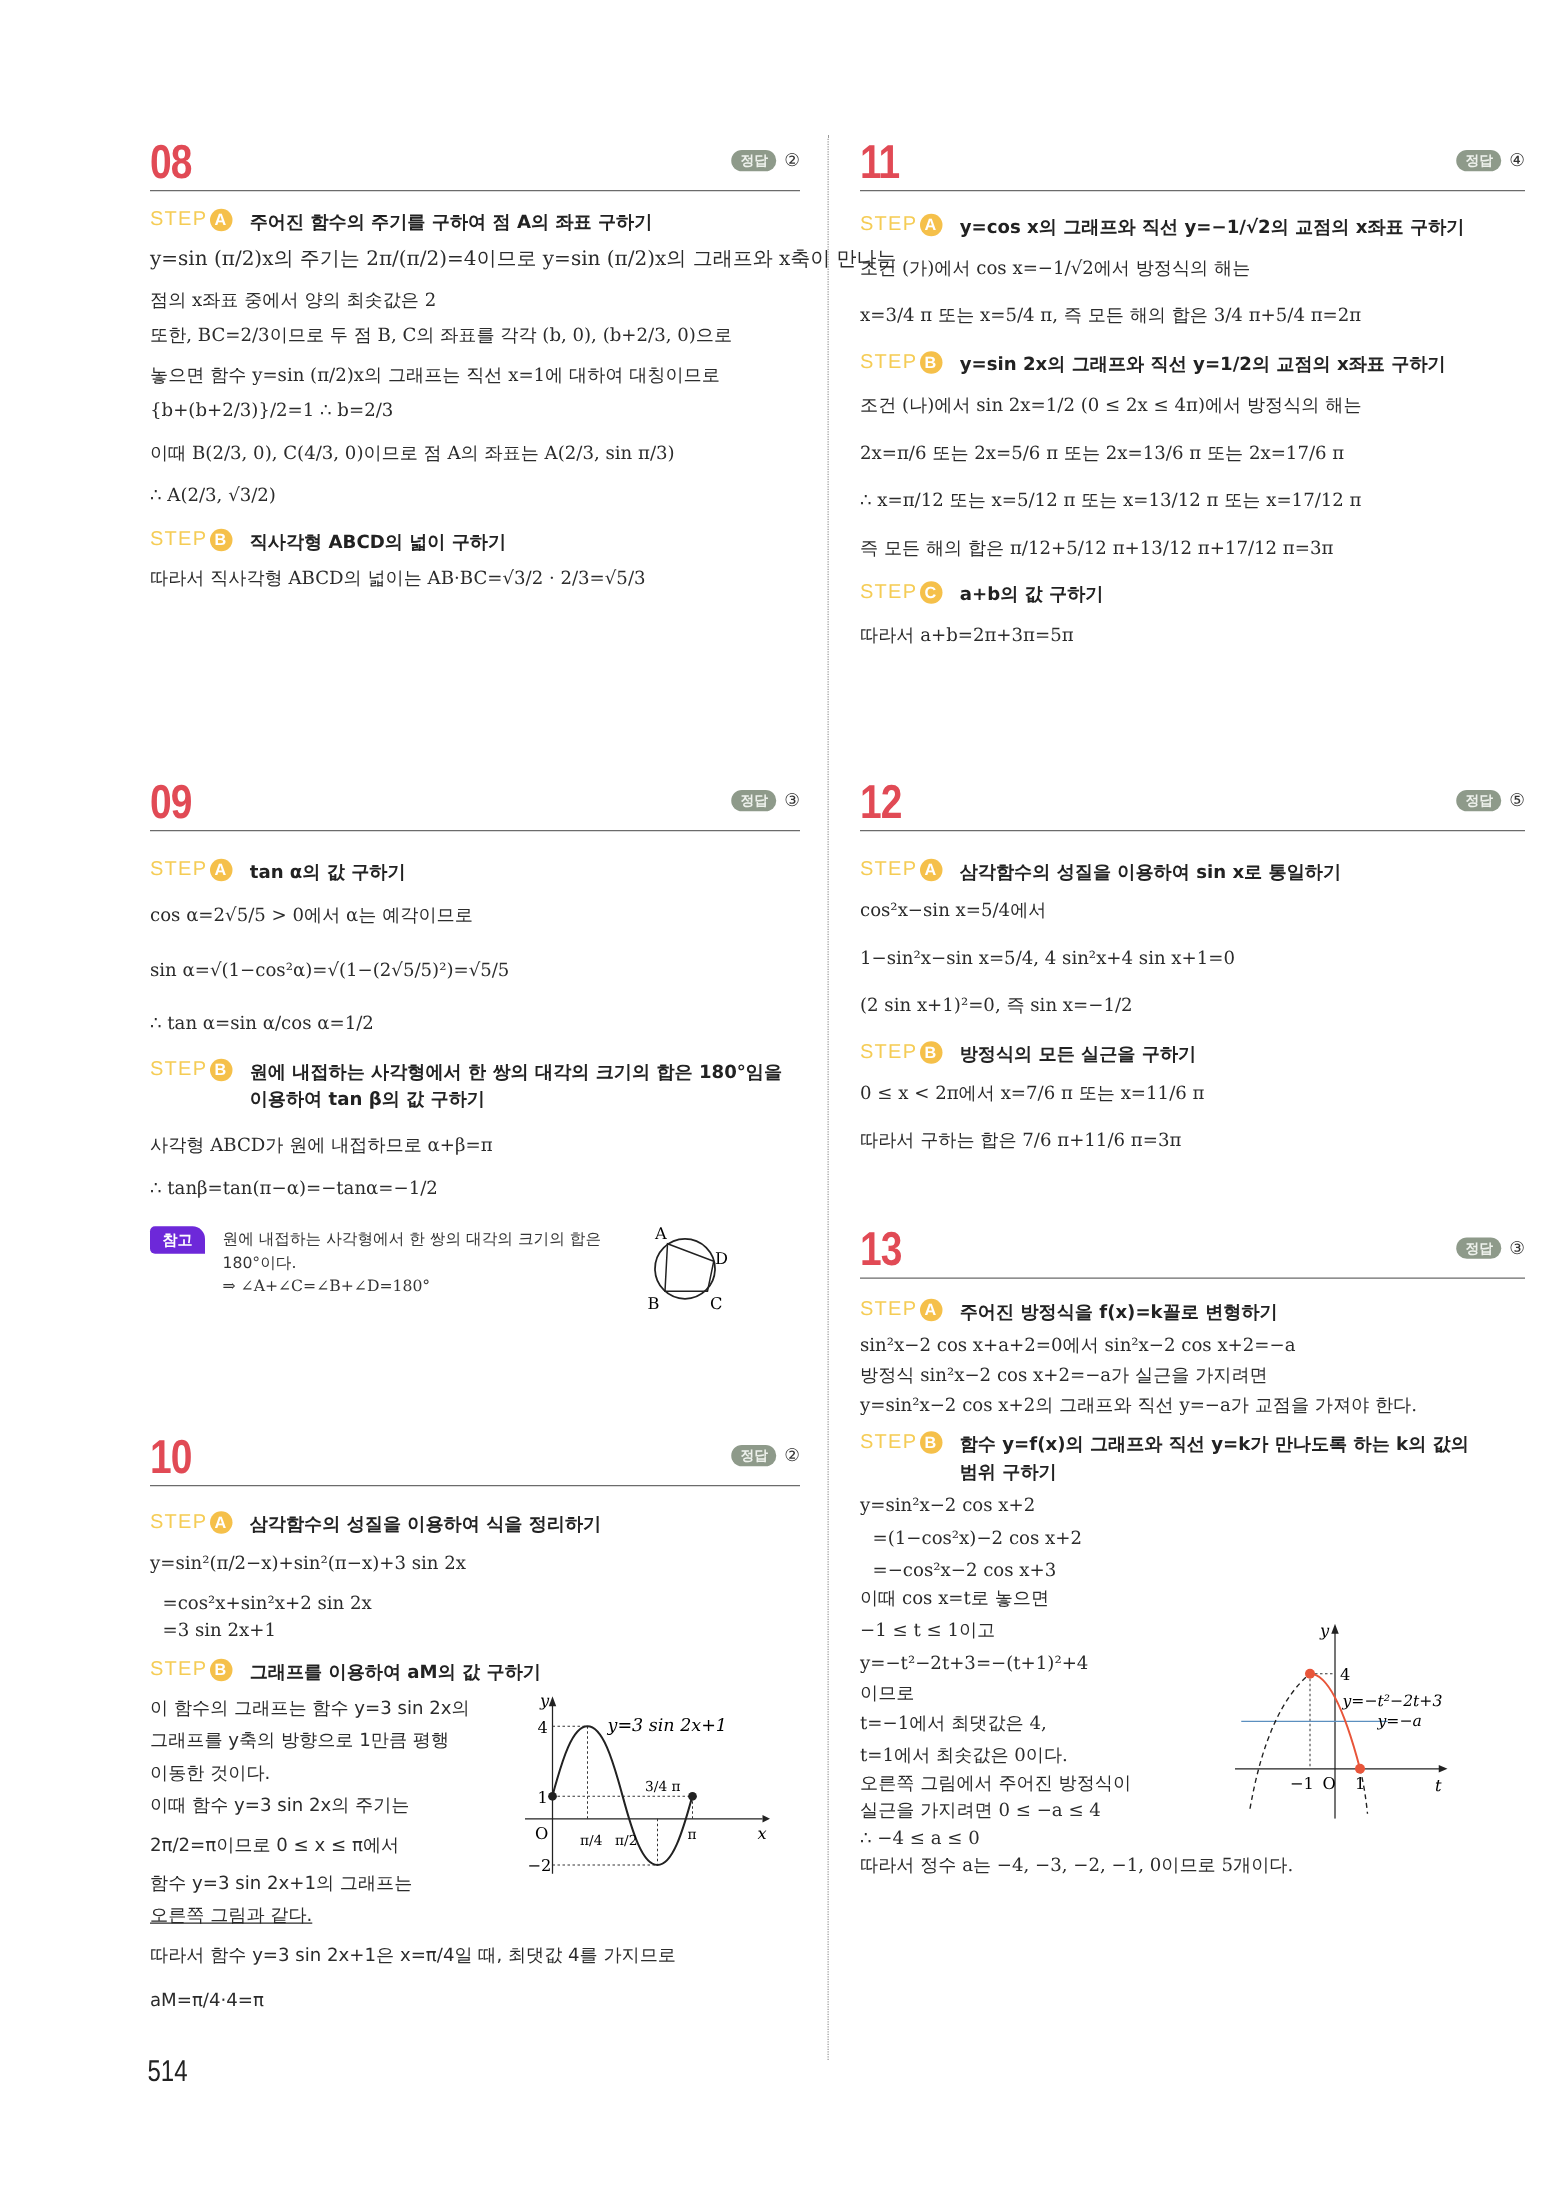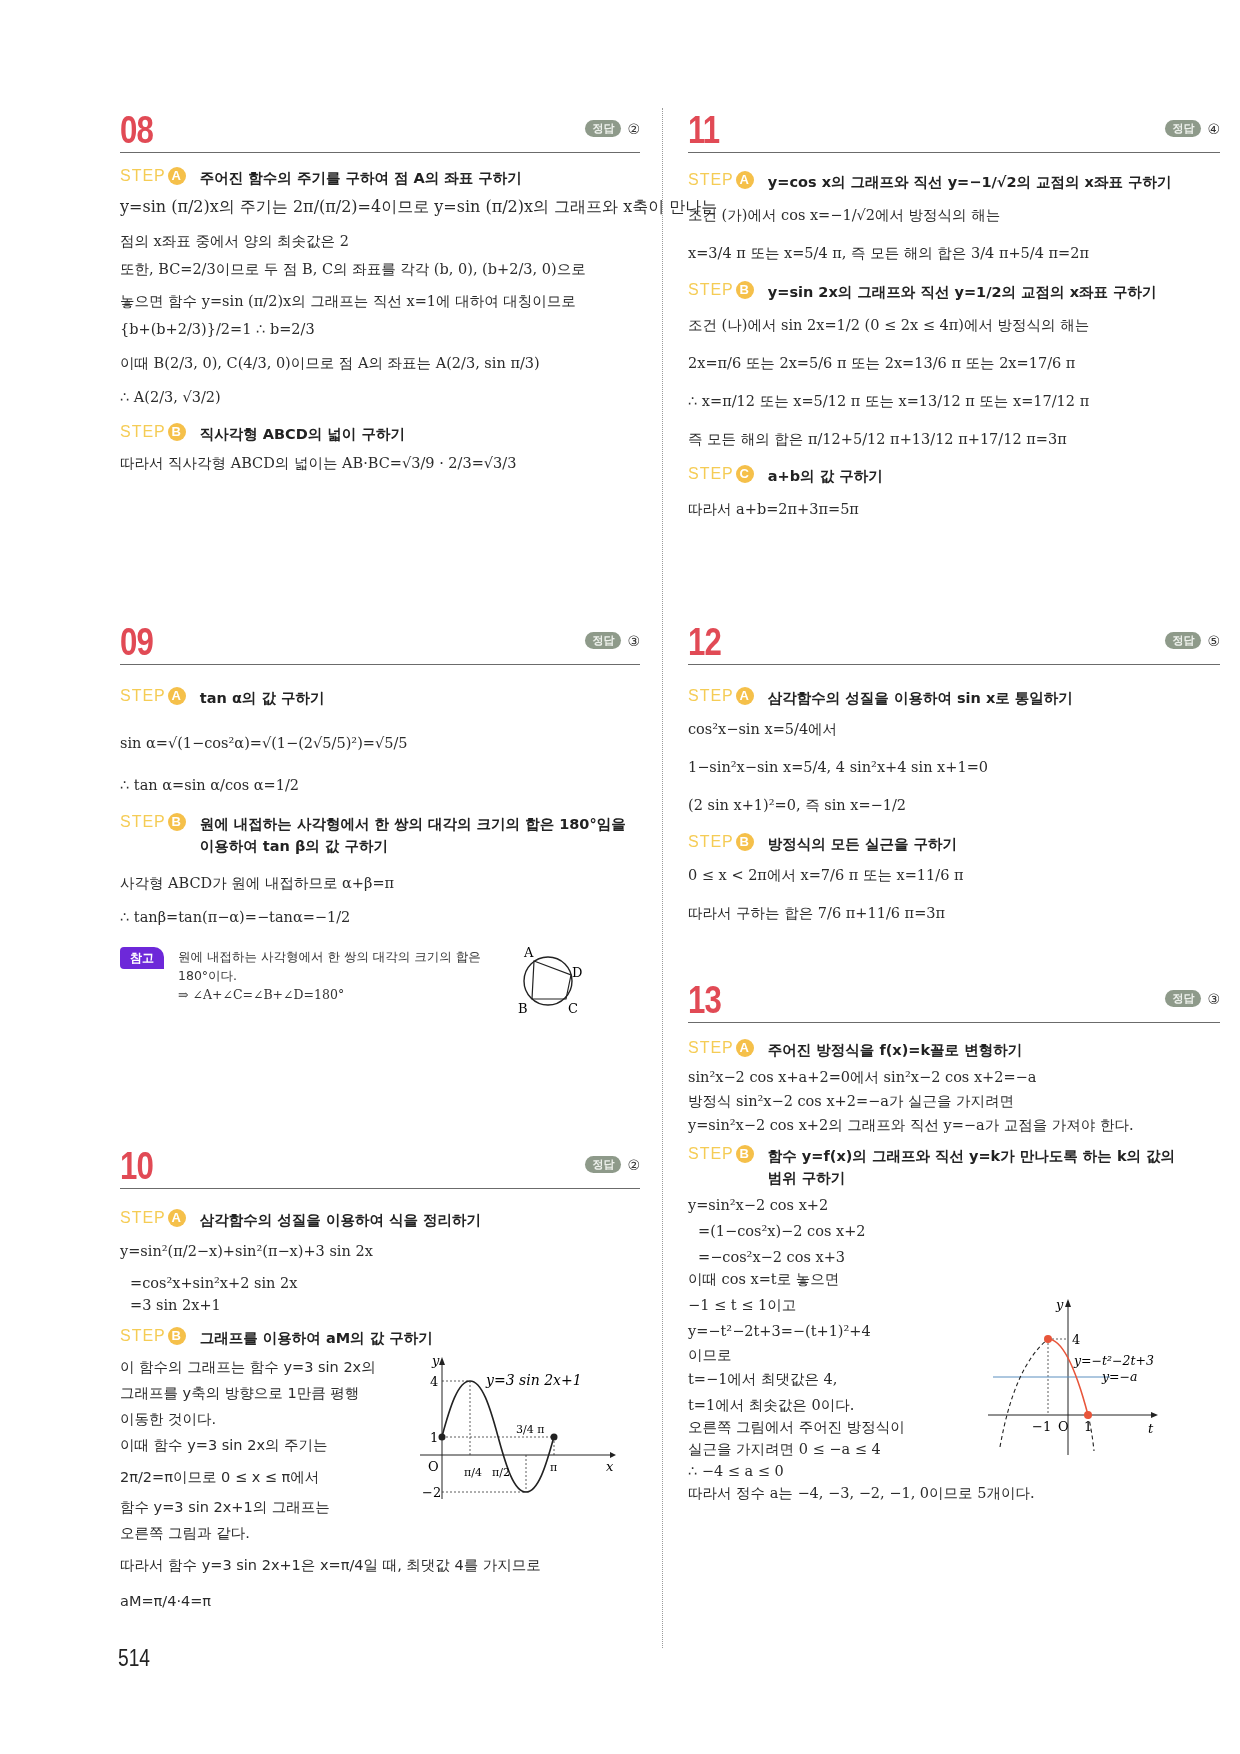--- a/index.html
+++ b/index.html
@@ -74,38 +74,39 @@
       <div class="line math" style="">{b+(b+2/3)}/2=1   ∴ b=2/3</div>
       <div class="line math" style="margin-top:14px;">이때 B(2/3, 0), C(4/3, 0)이므로 점 A의 좌표는 A(2/3, sin π/3)</div>
       <div class="line math" style="margin-top:14px;">∴ A(2/3, √3/2)</div>
       <div class="step" style="margin-top:16px;">
         <span class="step-label">
             <span>STEP</span>
             <span class="step-circle">B</span>
           </span>
         <span class="step-title">직사각형 ABCD의 넓이 구하기</span>
       </div>
-      <div class="line math">따라서 직사각형 ABCD의 넓이는 AB·BC=√3/9 · 2/3=√3/3</div>
+      <div class="line math">따라서 직사각형 ABCD의 넓이는 AB·BC=√3/2 · 2/3=√5/3</div>
     </div>
 
     <div class="problem" style="top:512px;">
       <div class="prob-head">
         <span class="prob-num">09</span>
         <span class="answer">
           <span class="answer-badge">정답</span>
           <span>③</span>
         </span>
       </div>
       <div class="step" style="margin-top:22px;">
         <span class="step-label">
             <span>STEP</span>
             <span class="step-circle">A</span>
           </span>
         <span class="step-title">tan α의 값 구하기</span>
       </div>
+      <div class="line math" style="margin-top:14px;">cos α=2√5/5 &gt; 0에서 α는 예각이므로</div>
       <div class="line math" style="margin-top:24px;">sin α=√(1−cos²α)=√(1−(2√5/5)²)=√5/5</div>
       <div class="line math" style="margin-top:22px;">∴ tan α=sin α/cos α=1/2</div>
       <div class="step" style="margin-top:18px;">
         <span class="step-label">
             <span>STEP</span>
             <span class="step-circle">B</span>
           </span>
         <span class="step-title">
           <span>원에 내접하는 사각형에서 한 쌍의 대각의 크기의 합은 180°임을</span><br>
           <span>이용하여 tan β의 값 구하기</span>
@@ -156,21 +157,21 @@
           </span>
         <span class="step-title">그래프를 이용하여 aM의 값 구하기</span>
       </div>
       <div style="position:relative;">
         <div class="line" style="margin-top:8px;">이 함수의 그래프는 함수 y=3 sin 2x의</div>
         <div class="line tight" style="margin-top:6px;">그래프를 y축의 방향으로 1만큼 평행</div>
         <div class="line tight" style="margin-top:6px;">이동한 것이다.</div>
         <div class="line tight" style="margin-top:6px;">이때 함수 y=3 sin 2x의 주기는</div>
         <div class="line tight" style="margin-top:12px;">2π/2=π이므로 0 ≤ x ≤ π에서</div>
         <div class="line tight" style="margin-top:10px;">함수 y=3 sin 2x+1의 그래프는</div>
-        <div class="line tight" style="margin-top:6px;">오른쪽 그림과 같다.</div>
+        <div class="line tight" style="margin-top:6px;text-decoration:underline;">오른쪽 그림과 같다.</div>
         <div class="line tight" style="margin-top:12px;">따라서 함수 y=3 sin 2x+1은 x=π/4일 때, 최댓값 4를 가지므로</div>
         <div class="line tight" style="margin-top:16px;">aM=π/4·4=π</div>
 
         <svg width="210" height="150" viewBox="0 0 210 150" style="position:absolute; left:290px; top:-6px;">
 
           <line x1="10" y1="104" x2="200" y2="104" stroke="#222" stroke-width="1"></line>
           <polygon points="200,101 206,104 200,107" fill="#222"></polygon>
           <line x1="32" y1="148" x2="32" y2="10" stroke="#222" stroke-width="1"></line>
           <polygon points="29,14 32,6 35,14" fill="#222"></polygon>
 

